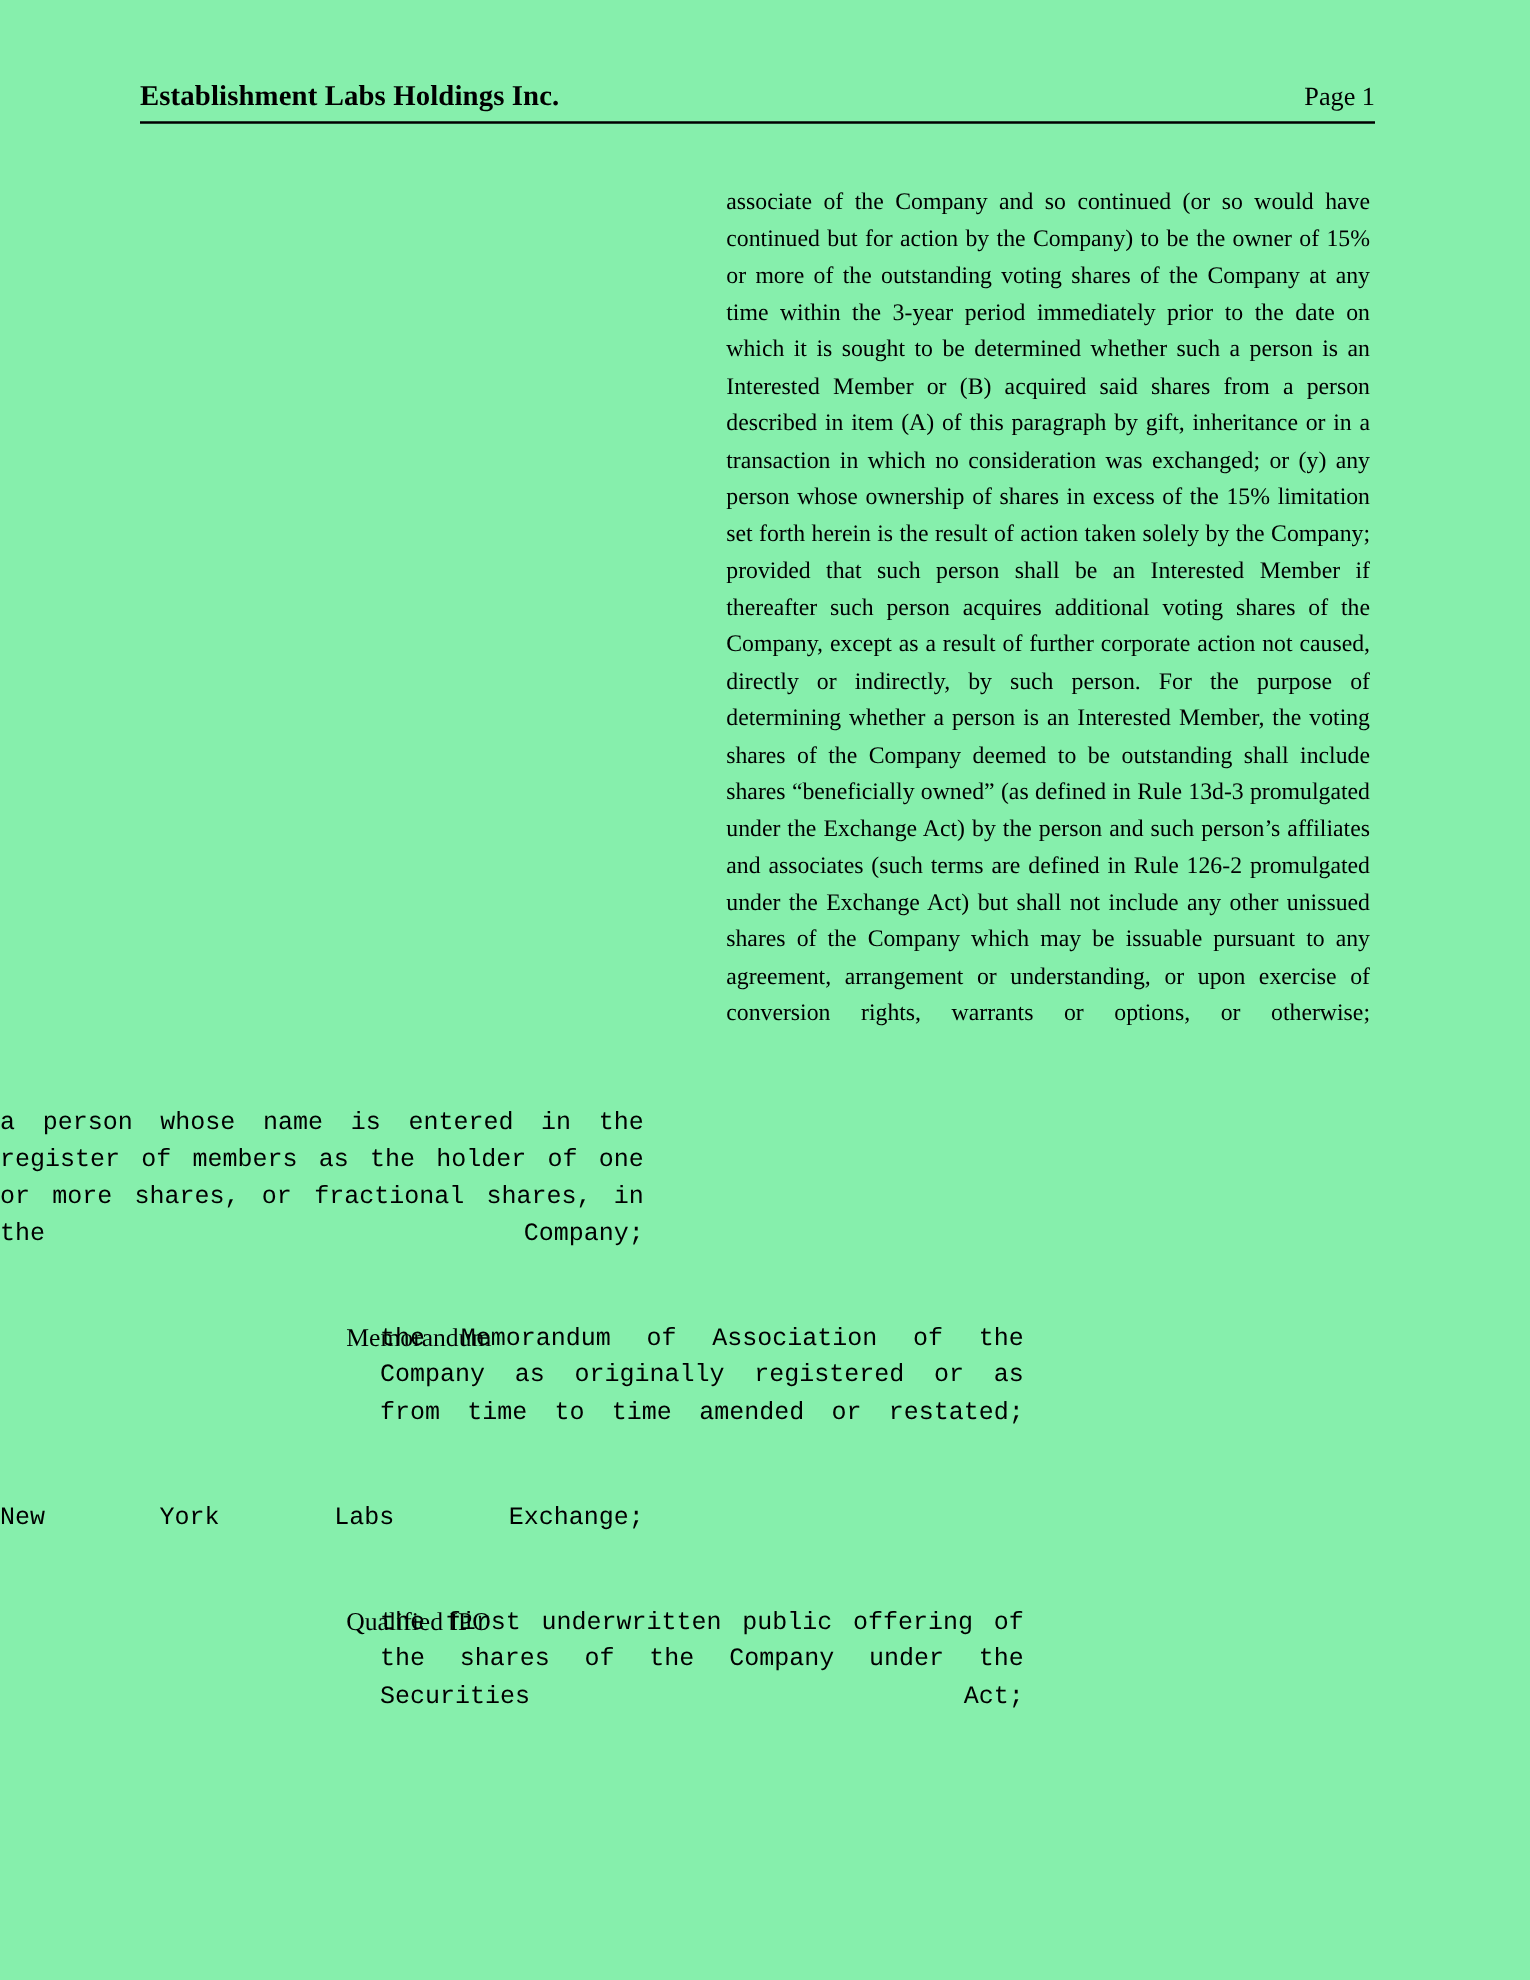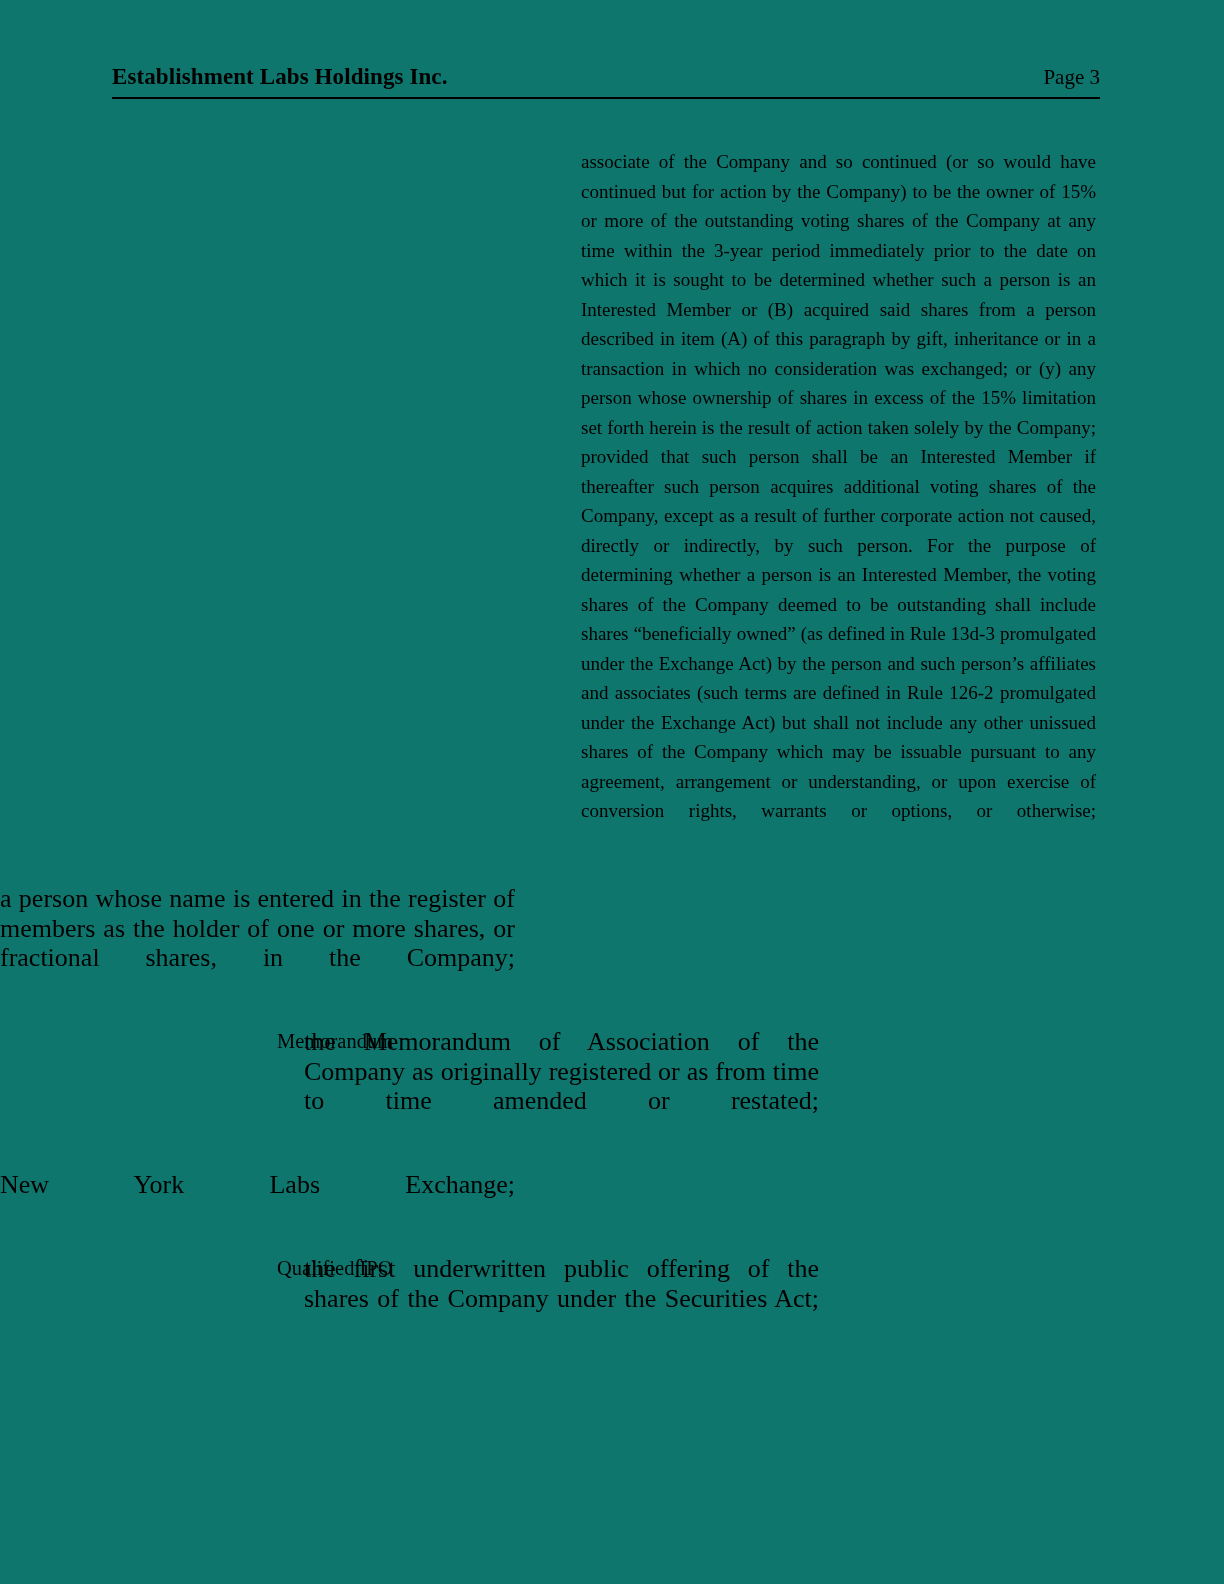--- a/index.html
+++ b/index.html
@@ -6,21 +6,21 @@
   html, body {
     margin: 0;
     padding: 0;
     background: #ffffff;
   }
 
   .page {
     position: relative;
     width: 1224px;
     height: 1584px;
-    background: #0f766e;
+    background: #86efac;
     margin: 0 auto;
     overflow: hidden;
     font-family: "Liberation Serif", "DejaVu Serif", serif;
     color: #000000;
     box-sizing: border-box;
   }
 
   
   .page-header {
     position: absolute;
@@ -95,43 +95,44 @@
     font-size: 20.5px;
     line-height: 29.5px;
     text-align: left;
     white-space: nowrap;
     flex: 0 0 auto;
   }
 
   .definition-desc {
     width: 515px;
     flex: 0 0 auto;
-    font-size: 26px;
+    font-size: 20px;
     line-height: 29.5px;
     text-align: justify;
     text-justify: inter-word;
     hyphens: none;
+    font-family: Liberation Mono, monospace;
   }
 
   
   .definition-desc::after,
   .continuation::after {
     content: "";
     display: inline-block;
     width: 100%;
   }
 </style>
 </head>
 <body>
 
 <div class="page">
 
   <div class="page-header">
     <span class="header-company">Establishment Labs Holdings Inc.</span>
-    <span class="header-pageno">Page 3</span>
+    <span class="header-pageno">Page 1</span>
   </div>
 
   <div class="header-rule"></div>
 
   <div class="content">
 
     <p class="continuation">associate of the Company and so continued (or so would have continued but for action by the Company) to be the owner of 15% or more of the outstanding voting shares of the Company at any time within the 3-year period immediately prior to the date on which it is sought to be determined whether such a person is an Interested Member or (B) acquired said shares from a person described in item (A) of this paragraph by gift, inheritance or in a transaction in which no consideration was exchanged; or (y) any person whose ownership of shares in excess of the 15% limitation set forth herein is the result of action taken solely by the Company; provided that such person shall be an Interested Member if thereafter such person acquires additional voting shares of the Company, except as a result of further corporate action not caused, directly or indirectly, by such person. For the purpose of determining whether a person is an Interested Member, the voting shares of the Company deemed to be outstanding shall include shares “beneficially owned” (as defined in Rule 13d-3 promulgated under the Exchange Act) by the person and such person’s affiliates and associates (such terms are defined in Rule 126-2 promulgated under the Exchange Act) but shall not include any other unissued shares of the Company which may be issuable pursuant to any agreement, arrangement or understanding, or upon exercise of conversion rights, warrants or options, or otherwise;</p>
 
     <div class="definitions">
 

